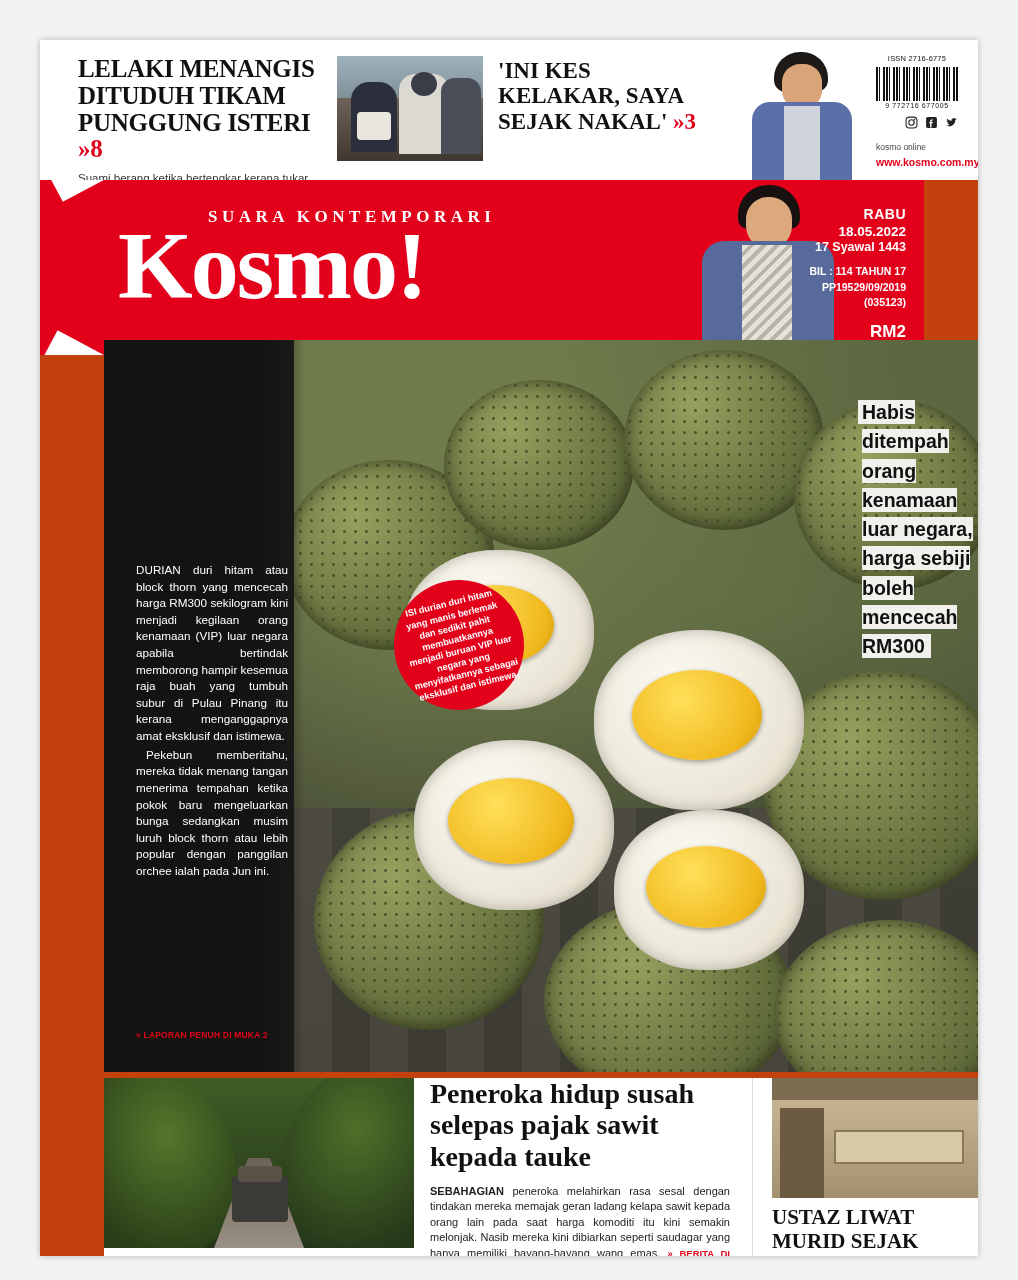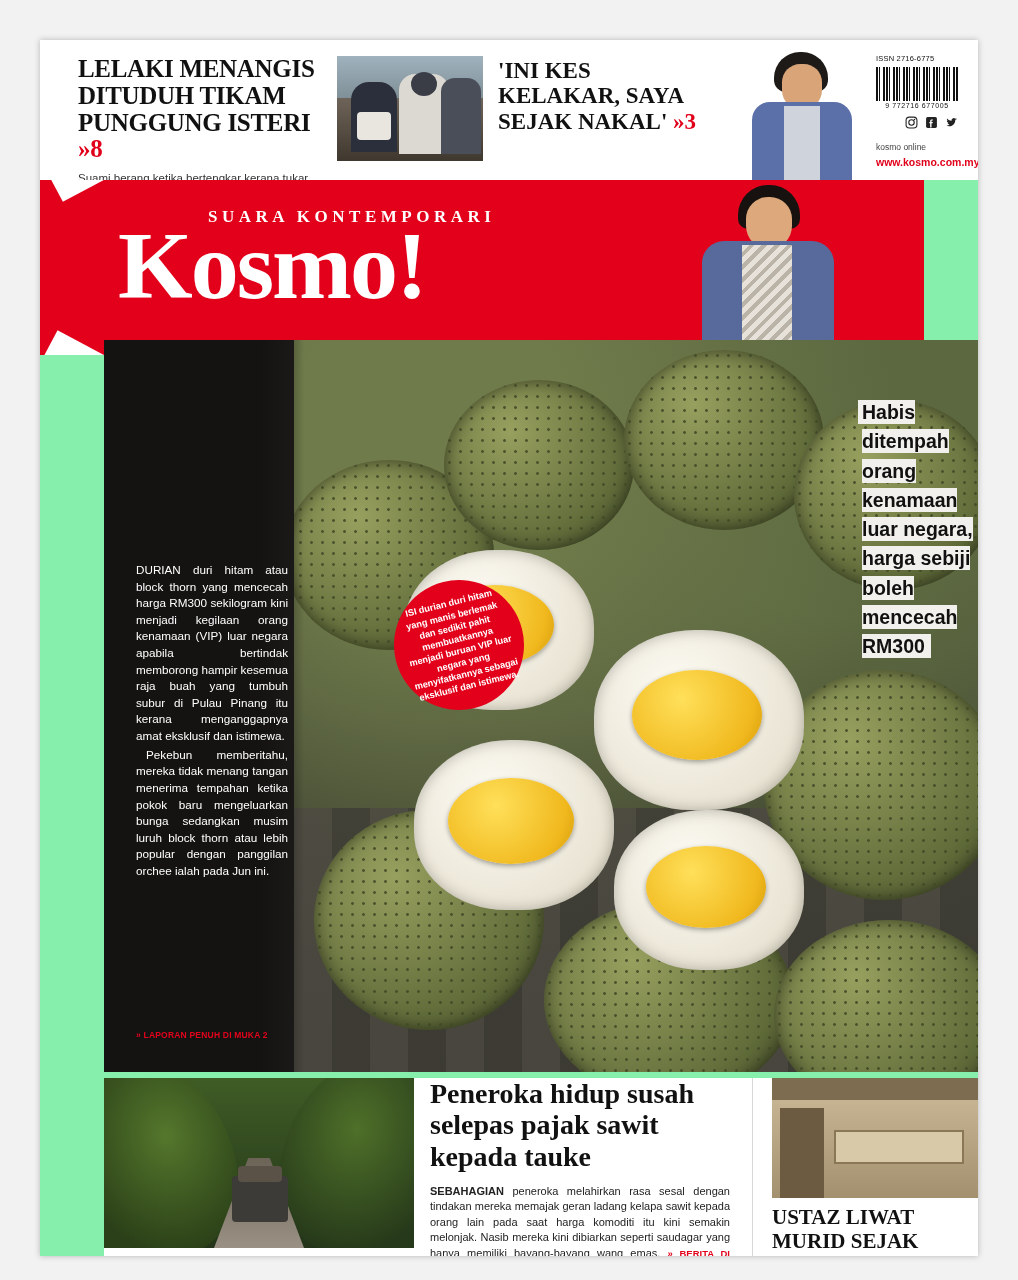--- a/index.html
+++ b/index.html
@@ -1,17 +1,17 @@
 <!DOCTYPE html>
 <html><head>
 <meta charset="utf-8">
 <style>
   html,body{margin:0;padding:0;background:#f2f2f2;}
   body{width:1018px;height:1280px;font-family:"Liberation Sans",sans-serif;-webkit-font-smoothing:antialiased;}
-  .page{position:absolute;left:40px;top:40px;width:938px;height:1216px;background:#86efac;box-shadow:0 0 6px rgba(0,0,0,.25);overflow:hidden;}
+  .page{position:absolute;left:40px;top:40px;width:938px;height:1216px;background:#c2410c;box-shadow:0 0 6px rgba(0,0,0,.25);overflow:hidden;}
 
   
   .topstrip{position:absolute;left:0;top:0;width:938px;height:140px;background:#fff;}
   .ts-left{position:absolute;left:38px;top:16px;width:250px;}
   .ts-left h2{margin:0;font-family:"Liberation Serif",serif;font-weight:bold;font-size:25px;line-height:1.07;color:#111;letter-spacing:-.3px;}
   .ts-left h2 .pg{color:#e1001a;}
   .ts-left p{margin:8px 0 0 0;font-size:11.5px;line-height:1.28;color:#333;}
 
   .ts-photo{position:absolute;left:297px;top:16px;width:146px;height:105px;overflow:hidden;background:#6b6257;}
   .ts-photo .sky{position:absolute;left:0;top:0;width:100%;height:42%;background:linear-gradient(#9fb2bd,#7e8e96);}
@@ -27,21 +27,21 @@
   .ts-mid h2 .pg{color:#e1001a;}
   .ts-mid p{margin:8px 0 0 0;font-size:11.5px;line-height:1.28;color:#333;}
 
   .ts-person{position:absolute;left:690px;top:0;width:140px;height:140px;overflow:hidden;}
   .ts-person .hair{position:absolute;left:44px;top:12px;width:54px;height:40px;background:#1d1a18;border-radius:26px 26px 12px 12px;}
   .ts-person .face{position:absolute;left:52px;top:24px;width:40px;height:46px;background:#d9a478;border-radius:20px 20px 22px 22px;}
   .ts-person .body{position:absolute;left:22px;top:62px;width:100px;height:90px;background:#5b6fa8;border-radius:18px 18px 0 0;}
   .ts-person .shirt{position:absolute;left:54px;top:66px;width:36px;height:80px;background:#cfd3dc;}
 
   .ts-right{position:absolute;left:836px;top:14px;width:82px;}
-  .isbn{font-size:7.5px;letter-spacing:.2px;color:#111;text-align:left;}
+  .isbn{font-size:7.5px;letter-spacing:.2px;color:#111;text-align:center;}
   .barcode{margin-top:4px;height:34px;width:82px;background:repeating-linear-gradient(90deg,#111 0 1.5px,#fff 1.5px 3px,#111 3px 4px,#fff 4px 6.5px,#111 6.5px 8.5px,#fff 8.5px 10px);}
   .barnum{font-size:7px;color:#111;letter-spacing:.6px;margin-top:1px;text-align:center;}
   .socialrow{margin-top:7px;display:flex;justify-content:flex-end;gap:7px;align-items:center;}
   .sico{width:13px;height:13px;display:inline-block;}
   .sico svg{display:block;}
   .kosmo-online{font-size:8.5px;color:#444;text-align:left;margin-top:13px;}
   .site{font-size:10.5px;font-weight:bold;color:#e1001a;text-align:right;margin-top:4px;}
 
   
   .masthead{position:absolute;left:0;top:140px;width:884px;height:175px;background:#e3001b;}
@@ -192,20 +192,29 @@
     <div class="suara">SUARA KONTEMPORARI</div>
     <div class="logo">Kosmo!</div>
 
     <div class="mh-person">
       <div class="hair2"></div>
       <div class="face2"></div>
       <div class="body2"></div>
       <div class="batik"></div>
     </div>
 
+    <div class="mh-right">
+      <div class="d1">RABU</div>
+      <div class="d2">18.05.2022</div>
+      <div class="d3">17 Syawal 1443</div>
+      <div class="small">BIL : 114 TAHUN 17</div>
+      <div class="small" style="margin-top:2px">PP19529/09/2019</div>
+      <div class="small" style="margin-top:1px">(035123)</div>
+      <div class="price">RM2</div>
+    </div>
   </div>
 
   <div class="hero">
 
     <div class="hero-photo">
       <div class="hp-bg"></div>
       <div class="wood"></div>
 
       <div class="durian" style="left:-10px;top:120px;width:210px;height:190px;"></div>
       <div class="durian" style="left:150px;top:40px;width:190px;height:170px;"></div>

